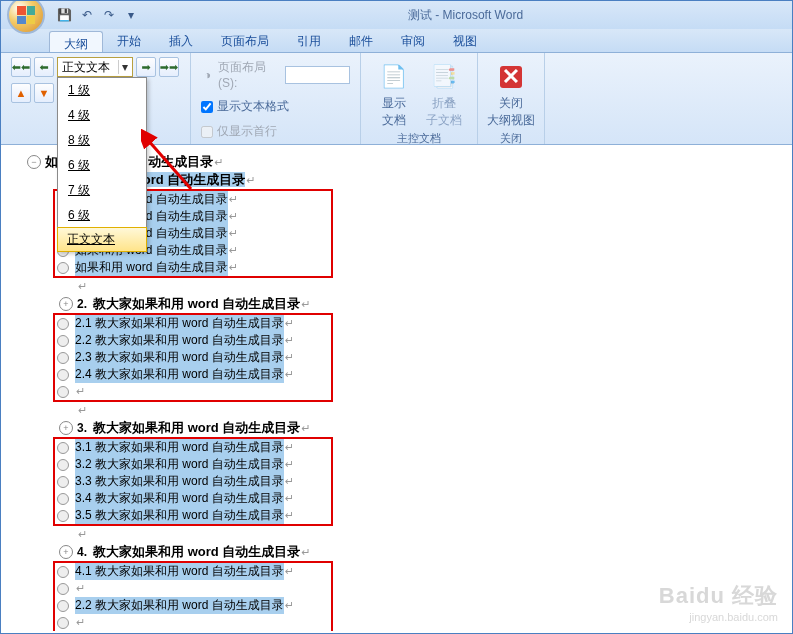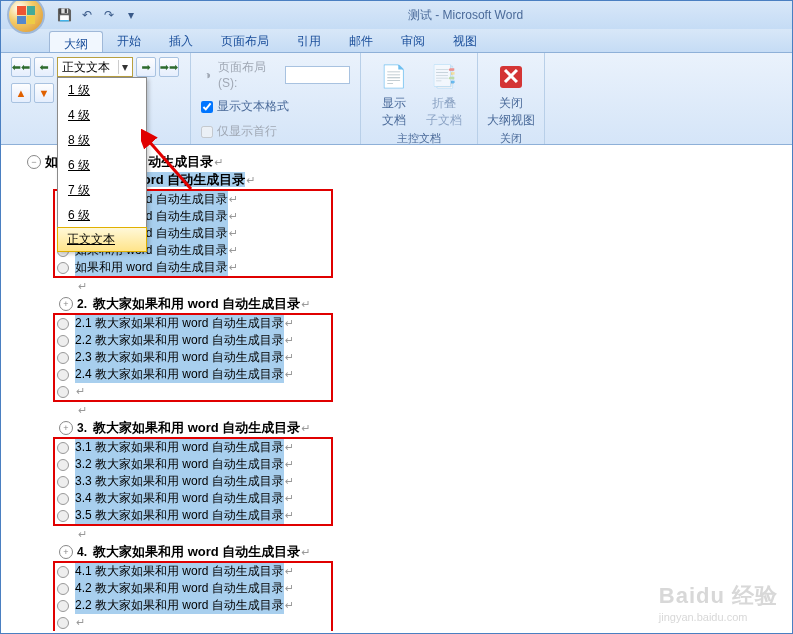--- a/index.html
+++ b/index.html
@@ -40,21 +40,21 @@
 .dot { width: 12px; height: 12px; border: 1px solid #999; border-radius: 50%; background: #eee; margin-right: 6px; flex-shrink: 0; }
 .ind1 { margin-left: 20px; }
 .ind2 { margin-left: 52px; }
 .ind3 { margin-left: 70px; }
 .h-text { font-weight: bold; font-size: 13px; }
 .pilcrow { color: #999; font-size: 11px; margin-left: 1px; }
 .sel { background: #a8cfee; }
 .redbox { border: 2px solid #e00000; padding: 0 2px; margin-left: 46px; width: 280px; }
 .num { font-weight: bold; margin-right: 6px; }
 .red-arrow { position: absolute; top: 128px; left: 140px; z-index: 200; pointer-events: none; }
-.watermark { position: absolute; right: 14px; bottom: 10px; color: #d8d8d8; font-size: 11px; text-align: left; pointer-events: none; }
+.watermark { position: absolute; right: 14px; bottom: 10px; color: #d8d8d8; font-size: 11px; text-align: right; pointer-events: none; }
 .watermark .big { font-size: 22px; font-weight: bold; letter-spacing: 1px; }
 input[type=checkbox]{width:12px;height:12px;}
 </style>
 </head>
 <body>
 
 <div class="titlebar">
   <div class="office-btn">
     <div class="office-logo">
         <span></span>
@@ -289,21 +289,20 @@
       <span class="pilcrow">↵</span>
     </div>
     <div class="redbox">
       <div class="outline-row">
         <span class="dot"></span>
         <span class="sel">4.1 教大家如果和用 word 自动生成目录</span>
         <span class="pilcrow">↵</span>
       </div>
       <div class="outline-row">
         <span class="dot"></span>
-        <span class="sel">4.2 教大家如果和用 word 自动生成目录</span>
         <span class="pilcrow">↵</span>
       </div>
       <div class="outline-row">
         <span class="dot"></span>
         <span class="sel">2.2 教大家如果和用 word 自动生成目录</span>
         <span class="pilcrow">↵</span>
       </div>
       <div class="outline-row">
         <span class="dot"></span>
         <span class="pilcrow">↵</span>

